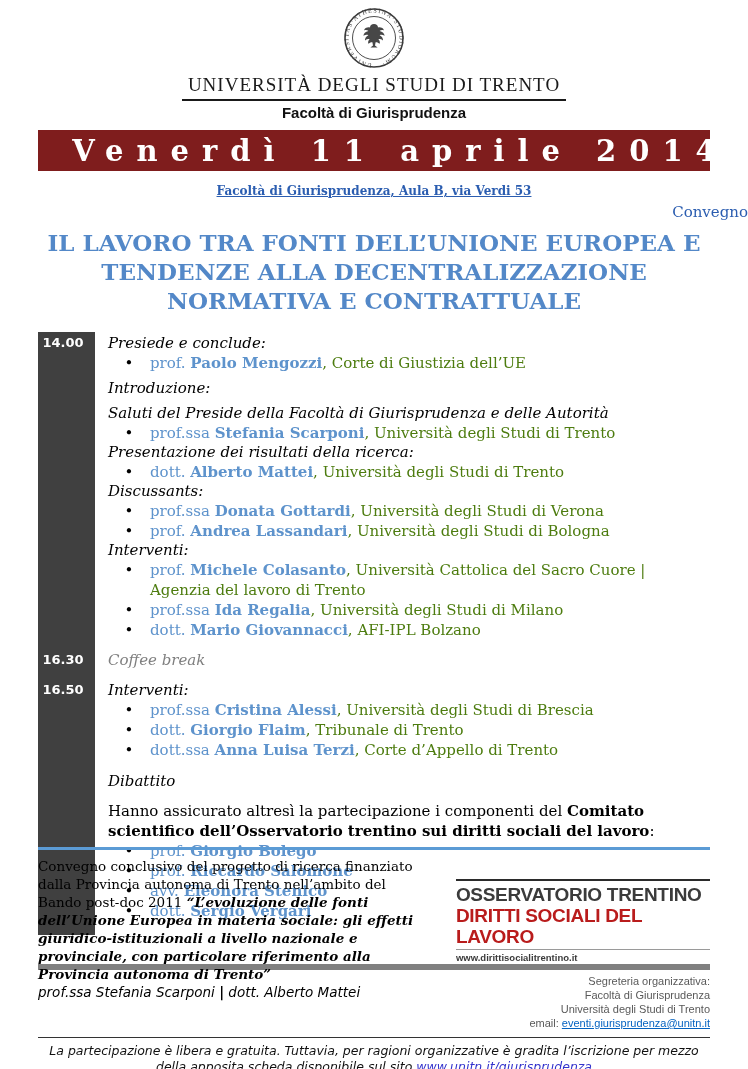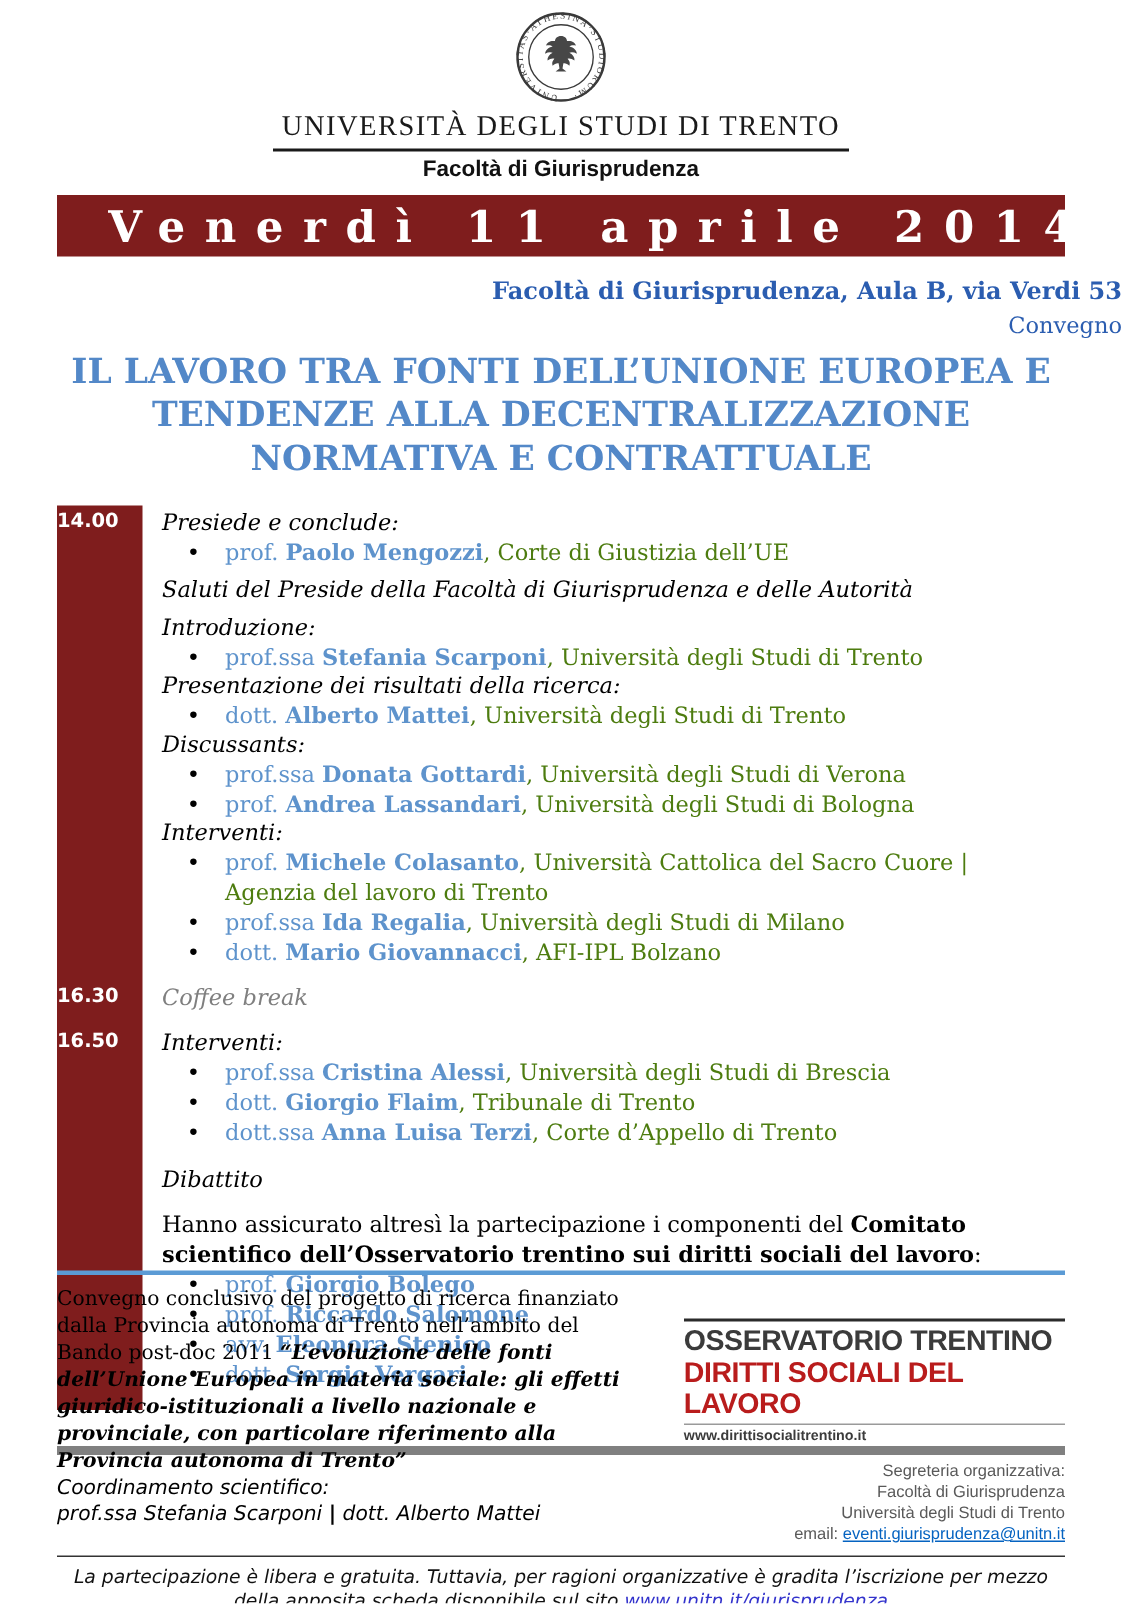--- a/index.html
+++ b/index.html
@@ -23,29 +23,29 @@
   }
   
   .banner {
     margin:9px 38px 0; height:41px; background:#7f1d1d;
     display:flex; align-items:center; justify-content:center; overflow:hidden;padding-left:40px;
   }
   .banner-text {
     color:#fff; font-weight:bold; font-size:29px; letter-spacing:13px;
     white-space:nowrap; padding-left:13px;
   }
-  .venue { text-align:right; color:#2b5db0; font-weight:bold; font-size:16px; margin-top:13px; }
+  .venue { text-align:center; color:#2b5db0; font-weight:bold; font-size:12px; margin-top:13px;text-decoration:underline; }
   .kind  { text-align:right; color:#2b5db0; font-size:15px; margin-top:5px; }
   .title { text-align:center; color:#5388c8; font-weight:bold; font-size:23px; line-height:29px; margin-top:7px; }
   
   .program { margin:17px 38px 0; font-size:15px; }
   .prow { display:grid; grid-template-columns:57px 1fr; }
   .tcell {
-    background:#7f1d1d; color:#fff; font-family:"DejaVu Sans", sans-serif;
-    font-weight:bold; font-size:13px; text-align:left; padding:3px 7px 0 0;
+    background:#404040; color:#fff; font-family:"DejaVu Sans", sans-serif;
+    font-weight:bold; font-size:13px; text-align:center; padding:3px 7px 0 0;
   }
   .ccell { padding:1px 0 9px 13px; }
   .plabel { font-style:italic; line-height:19px; margin-top:6px; }
   .plabel.first { margin-top:1px; }
   .coffee { color:#7f7f7f; }
   .brow { display:flex; line-height:20px; }
   .bdot { flex:none; width:42px; text-align:center; color:#000; }
   .bpre  { color:#5e93cc; white-space:pre; }
   .bname { color:#5e93cc; font-weight:bold; }
   .bpost { color:#4d7c0f; }
@@ -122,22 +122,22 @@
   <div class="program">
 
     <div class="prow">
       <div class="tcell">14.00</div>
       <div class="ccell">
         <div class="plabel first">Presiede e conclude:</div>
         <div class="brow">
           <span class="bdot">•</span>
           <span><span class="bpre">prof. </span><span class="bname">Paolo Mengozzi</span><span class="bpost">, Corte di Giustizia dell’UE</span></span>
         </div>
+        <div class="plabel">Introduzione:</div>
         <div class="plabel">Saluti del Preside della Facoltà di Giurisprudenza e delle Autorità</div>
-        <div class="plabel">Introduzione:</div>
         <div class="brow">
           <span class="bdot">•</span>
           <span><span class="bpre">prof.ssa </span><span class="bname">Stefania Scarponi</span><span class="bpost">, Università degli Studi di Trento</span></span>
         </div>
         <div class="plabel" style="margin-top:0">Presentazione dei risultati della ricerca:</div>
         <div class="brow">
           <span class="bdot">•</span>
           <span><span class="bpre">dott. </span><span class="bname">Alberto Mattei</span><span class="bpost">, Università degli Studi di Trento</span></span>
         </div>
         <div class="plabel" style="margin-top:0">Discussants:</div>
@@ -225,21 +225,20 @@
         <div class="obs-line2">DIRITTI SOCIALI DEL LAVORO</div>
         <div class="obs-rule-mid"></div>
         <div class="obs-url">www.dirittisocialitrentino.it</div>
       </div>
     </div>
 
     <div class="gray-bar"></div>
 
     <div class="contact-row">
       <div class="coord">
-        <div>Coordinamento scientifico:</div>
         <div><span>prof.ssa Stefania Scarponi </span><span class="coord-sep">|</span><span> dott. Alberto Mattei</span></div>
       </div>
       <div class="segr">
         <div>Segreteria organizzativa:</div>
         <div>Facoltà di Giurisprudenza</div>
         <div>Università degli Studi di Trento</div>
         <div><span>email: </span><span class="email-link">eventi.giurisprudenza@unitn.it</span></div>
       </div>
     </div>
 

